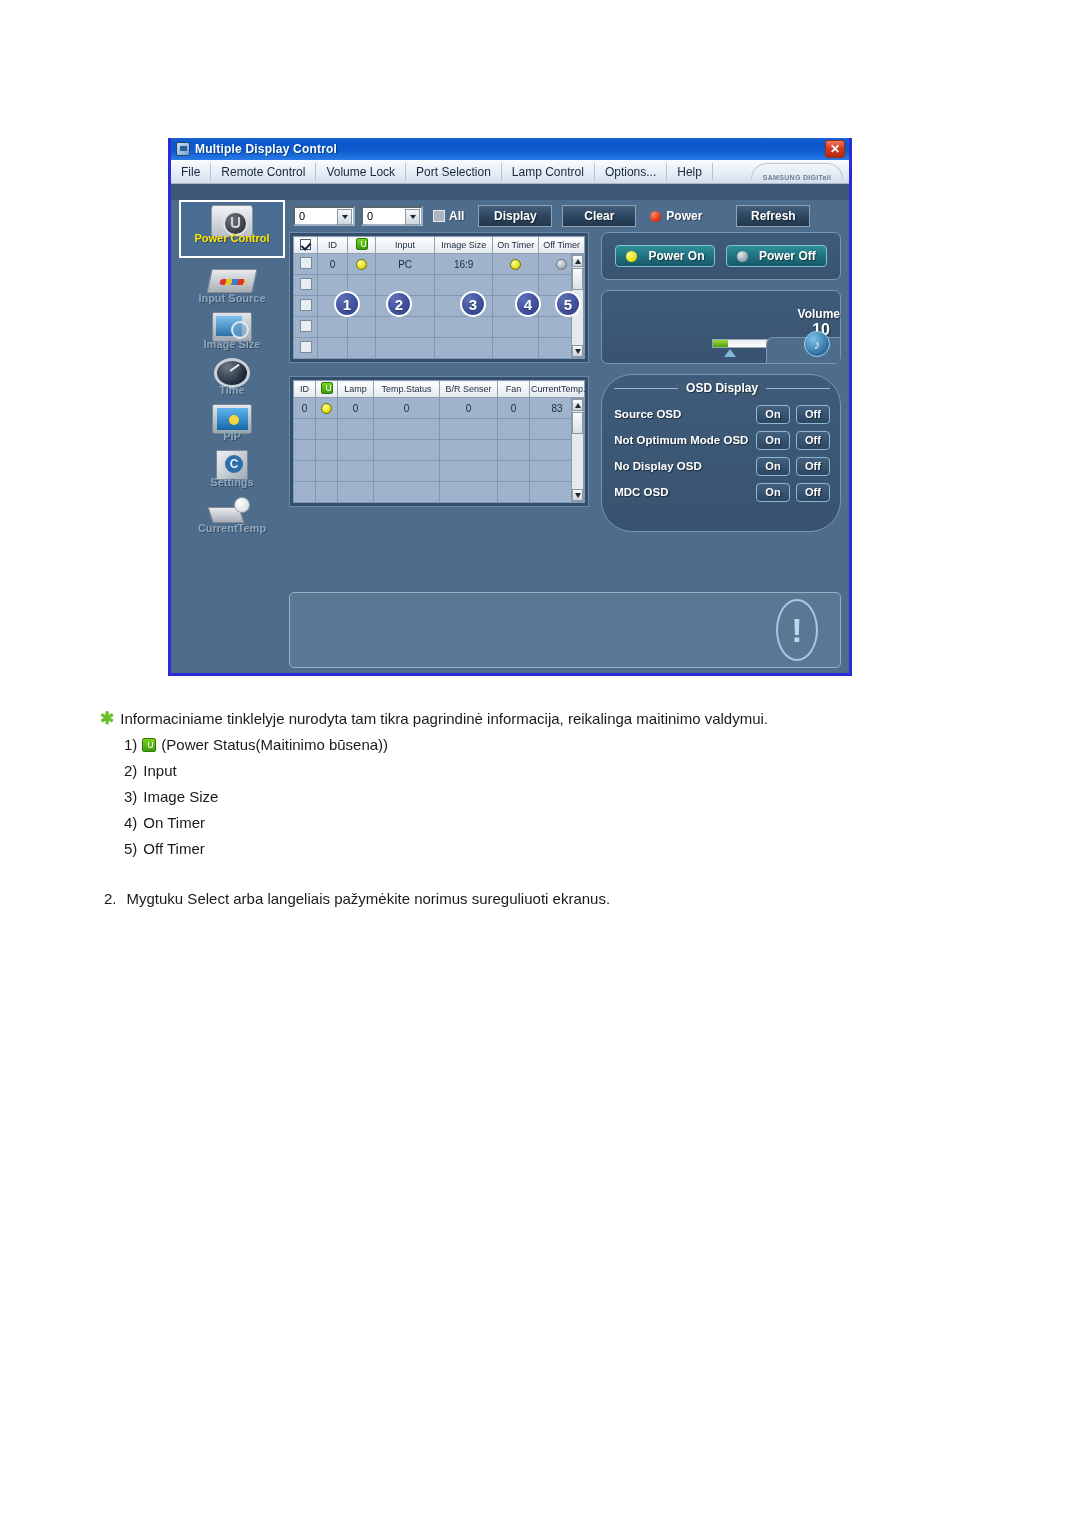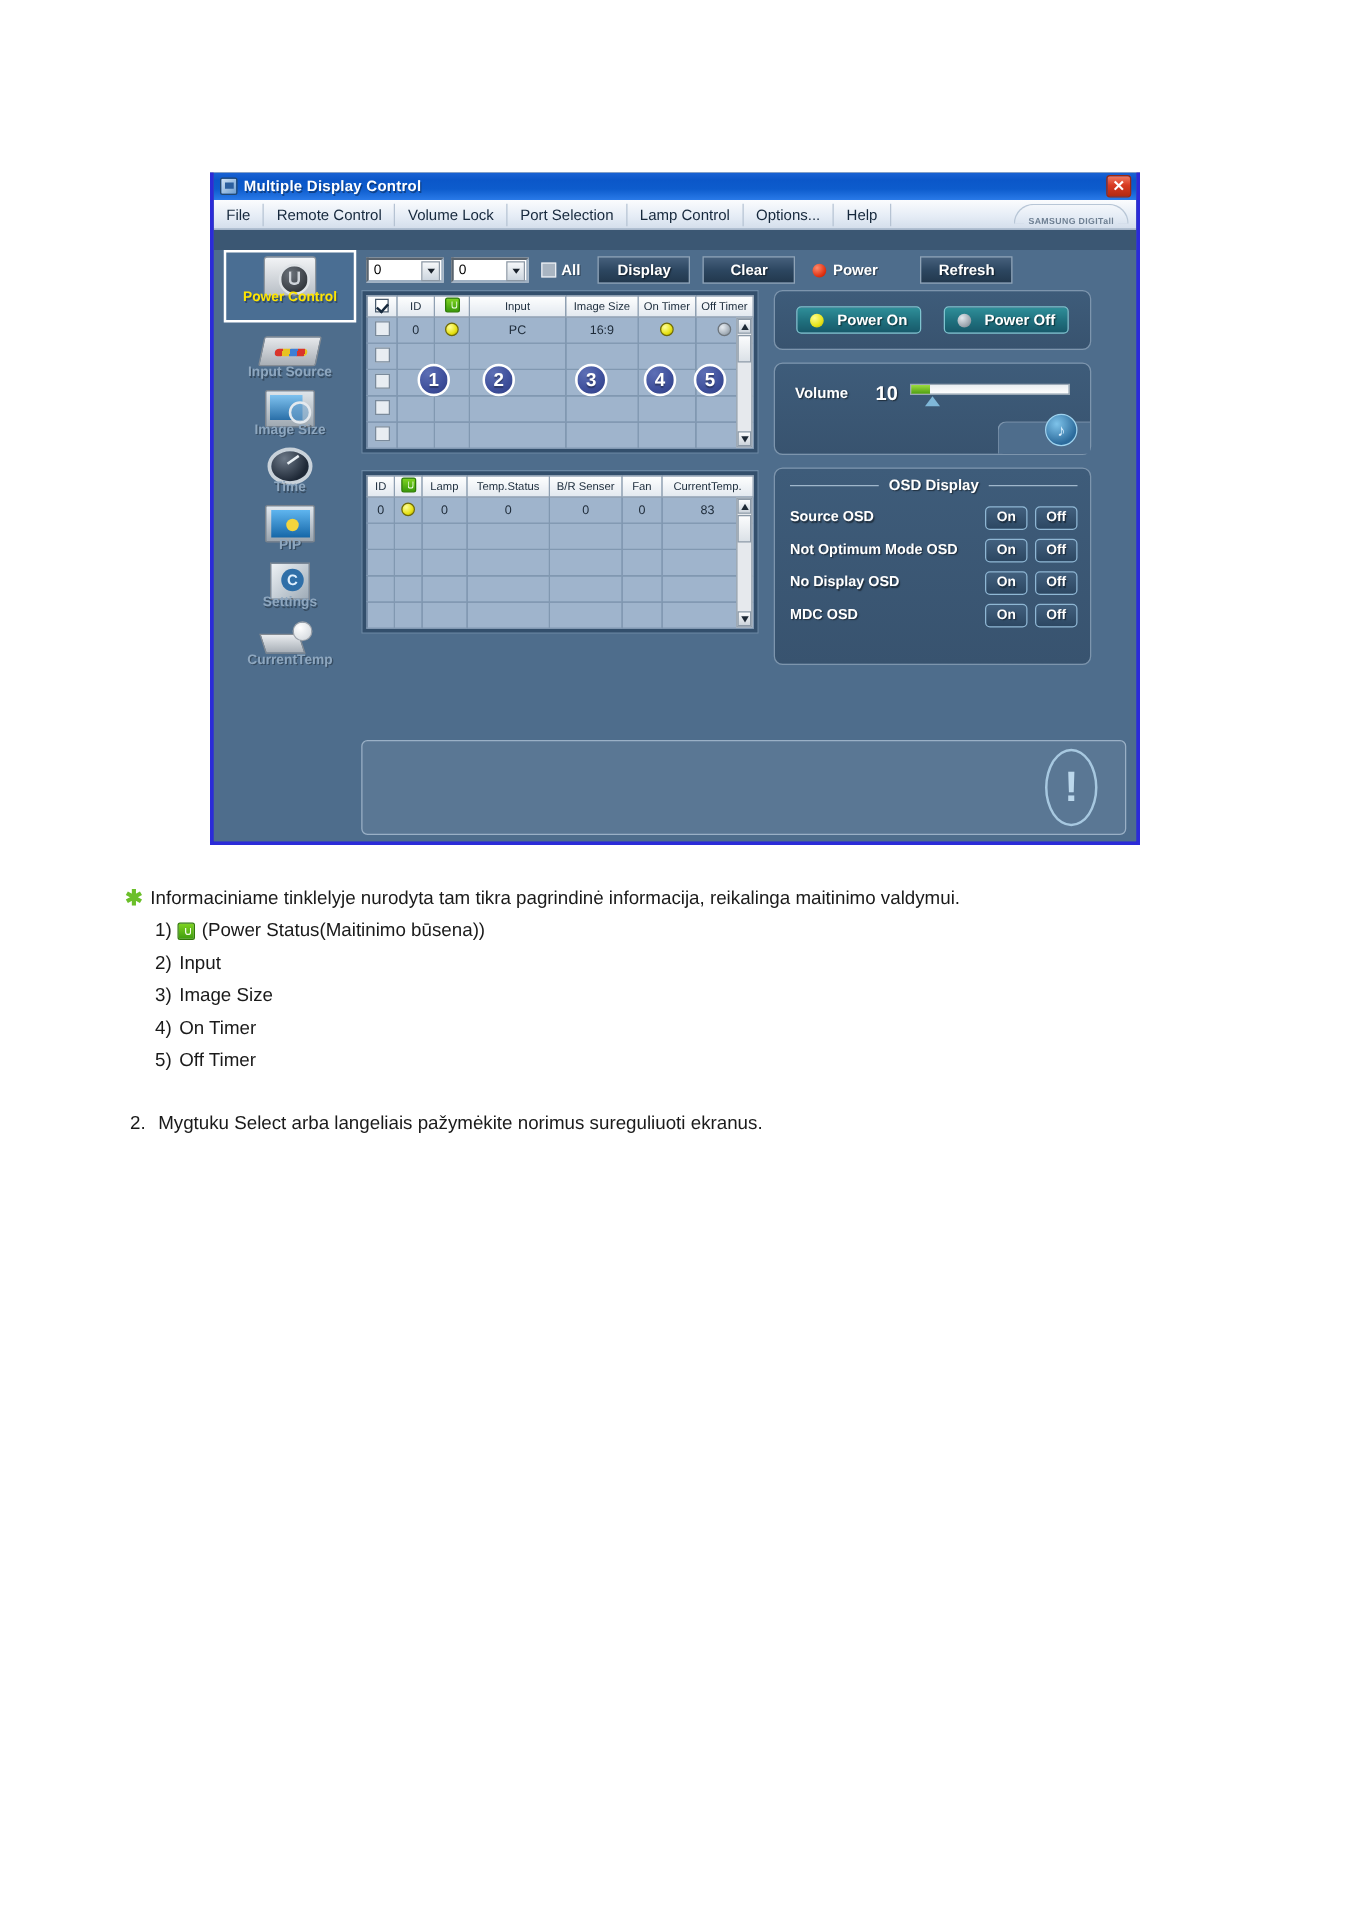--- a/index.html
+++ b/index.html
@@ -7,21 +7,21 @@
     margin: 0; padding: 0;
     width: 1080px; height: 1527px;
     background: #ffffff;
     font-family: "Liberation Sans", sans-serif;
   }
 
   
   .mdc-window {
     position: absolute;
     left: 168px; top: 138px;
-    width: 744px; height: 538px;
+    width: 684px; height: 538px;
     background: #4e6d8c;
     border: 3px solid #2b2bd8;
     border-top: none;
     overflow: hidden;
   }
 
   .titlebar {
     height: 22px;
     background: linear-gradient(to bottom,#1a63d4 0%,#0b57c9 28%,#0d5ccd 60%,#2a7ae8 100%);
     display: flex; align-items: center;
@@ -267,39 +267,39 @@
   .pwr-panel { height: 48px; display:flex;align-items:center;justify-content:space-around; padding:0 8px;}
   .pill {
     height: 22px; min-width: 96px; padding: 0 10px;
     background: linear-gradient(to bottom,#2f8f99,#1f6f7d 55%,#18596a);
     border: 1px solid #7fc4cf; border-radius: 4px;
     display: flex; align-items: center; gap: 6px;
     color:#ffffff;font-size:12px;font-weight:bold;
     text-shadow:1px 1px 1px rgba(0,0,0,.5);
   }
   .vol-panel { height: 74px; margin-top: 10px; position: relative; overflow: visible; }
-  .vol-row { display:flex;align-items:flex-start;padding:16px 0 0 16px; }
+  .vol-row { display:flex;align-items:flex-end;padding:16px 0 0 16px;flex-direction:column; }
   .vol-label{color:#fff;font-size:12px;font-weight:bold;text-shadow:1px 1px 1px rgba(0,0,0,.5);}
   .vol-value{color:#fff;font-size:16px;font-weight:bold;margin:0 10px 0 22px;
     text-shadow:1px 1px 1px rgba(0,0,0,.5);}
   .slider{position:relative;width:128px;height:9px;background:linear-gradient(to bottom,#e8edf1,#ffffff);
     border:1px solid #9aa8b5;}
   .slider .fill{position:absolute;left:0;top:0;bottom:0;width:15px;
     background:linear-gradient(to bottom,#9ddc3f,#4f9f12);}
   .slider .knob{position:absolute;left:11px;top:9px;
     border-left:6px solid transparent;border-right:6px solid transparent;
     border-bottom:8px solid #7fb7d8;}
   .speaker{position:absolute;right:10px;bottom:6px;width:26px;height:26px;border-radius:50%;
     background:radial-gradient(circle at 35% 30%,#7ec3ea,#2c6b9c 70%);
     border:1px solid #9fd3ef;display:flex;align-items:center;justify-content:center;
     color:#dff1ff;font-size:13px;}
   .vol-notch{position:absolute;right:0;bottom:0;width:74px;height:26px;background:#4e6d8c;
     border-left:1px solid #7d95ad;border-top:1px solid #7d95ad;border-radius:7px 0 0 0;}
 
-  .osd-panel { height: 158px; margin-top: 10px; padding: 6px 10px 0 12px; }
+  .osd-panel { height: 158px; margin-top: 10px; padding: 6px 10px 0 12px; border-radius: 31px; }
   .osd-title-row{display:flex;align-items:center;gap:8px;margin-bottom:6px;}
   .osd-title-row .rule{flex:1;height:1px;background:#9fb6cb;}
   .osd-title{color:#ffffff;font-size:12px;font-weight:bold;
     text-shadow:1px 1px 1px rgba(0,0,0,.5);}
   .osd-row{display:flex;align-items:center;height:26px;}
   .osd-name{flex:1;color:#ffffff;font-size:11.5px;font-weight:bold;
     text-shadow:1px 1px 1px rgba(0,0,0,.5);white-space:nowrap;}
   .onoff{
     width:34px;height:19px;margin-left:6px;border-radius:4px;
     background:linear-gradient(to bottom,#42607e,#2c4762);

